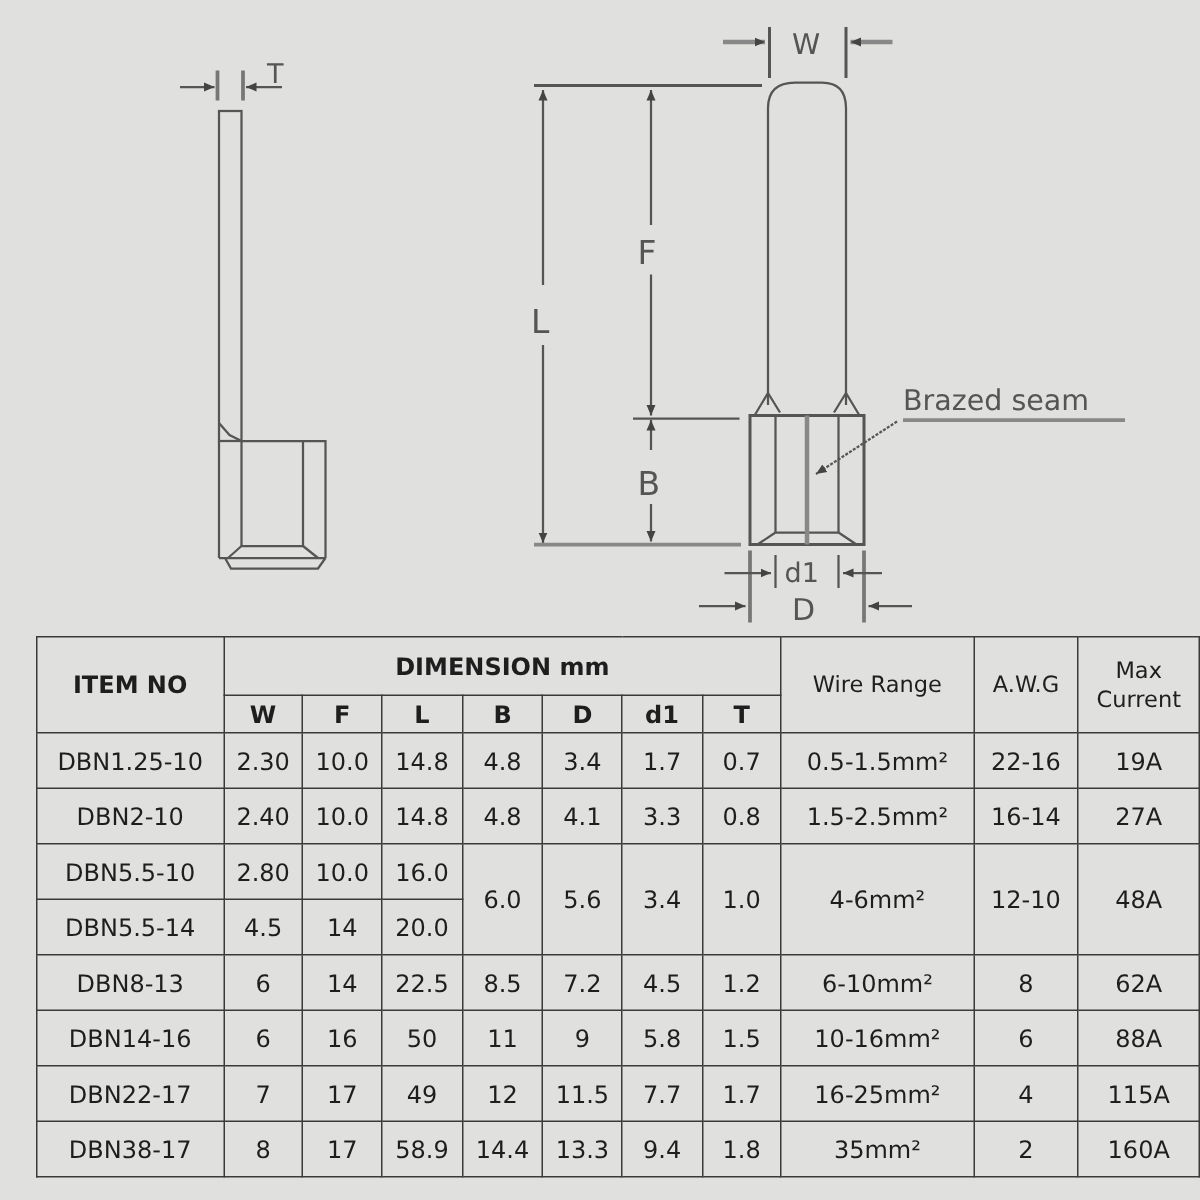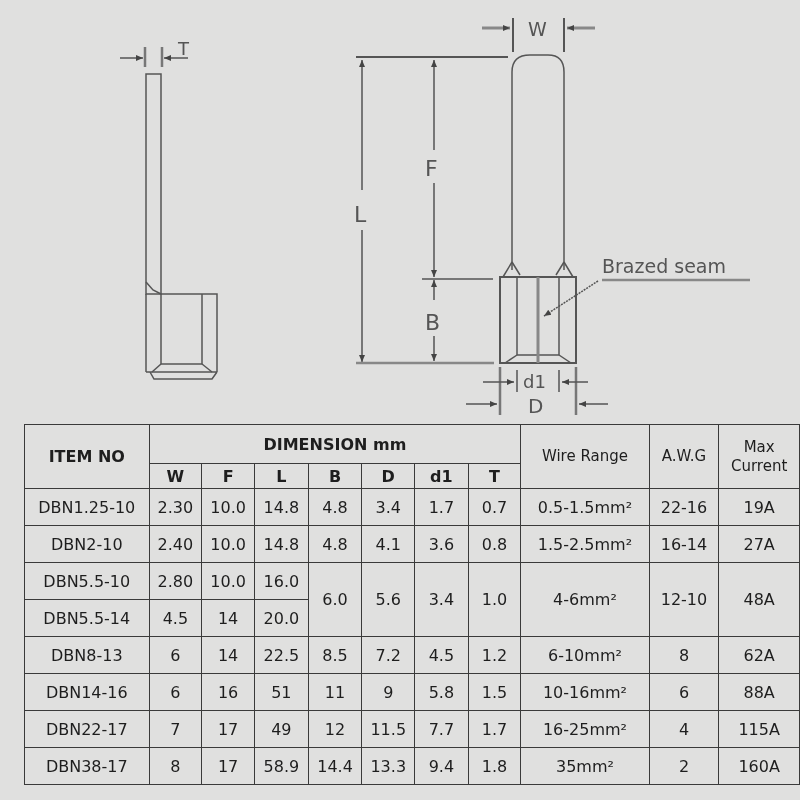--- a/index.html
+++ b/index.html
@@ -163,21 +163,21 @@
       <td>22-16</td>
       <td>19A</td>
     </tr>
     <tr class="row">
       <td>DBN2-10</td>
       <td>2.40</td>
       <td>10.0</td>
       <td>14.8</td>
       <td>4.8</td>
       <td>4.1</td>
-      <td>3.6</td>
+      <td>3.3</td>
       <td>0.8</td>
       <td>1.5-2.5mm²</td>
       <td>16-14</td>
       <td>27A</td>
     </tr>
     <tr class="row">
       <td>DBN5.5-10</td>
       <td>2.80</td>
       <td>10.0</td>
       <td>16.0</td>
@@ -205,21 +205,21 @@
       <td>4.5</td>
       <td>1.2</td>
       <td>6-10mm²</td>
       <td>8</td>
       <td>62A</td>
     </tr>
     <tr class="row">
       <td>DBN14-16</td>
       <td>6</td>
       <td>16</td>
-      <td>51</td>
+      <td>50</td>
       <td>11</td>
       <td>9</td>
       <td>5.8</td>
       <td>1.5</td>
       <td>10-16mm²</td>
       <td>6</td>
       <td>88A</td>
     </tr>
     <tr class="row">
       <td>DBN22-17</td>

